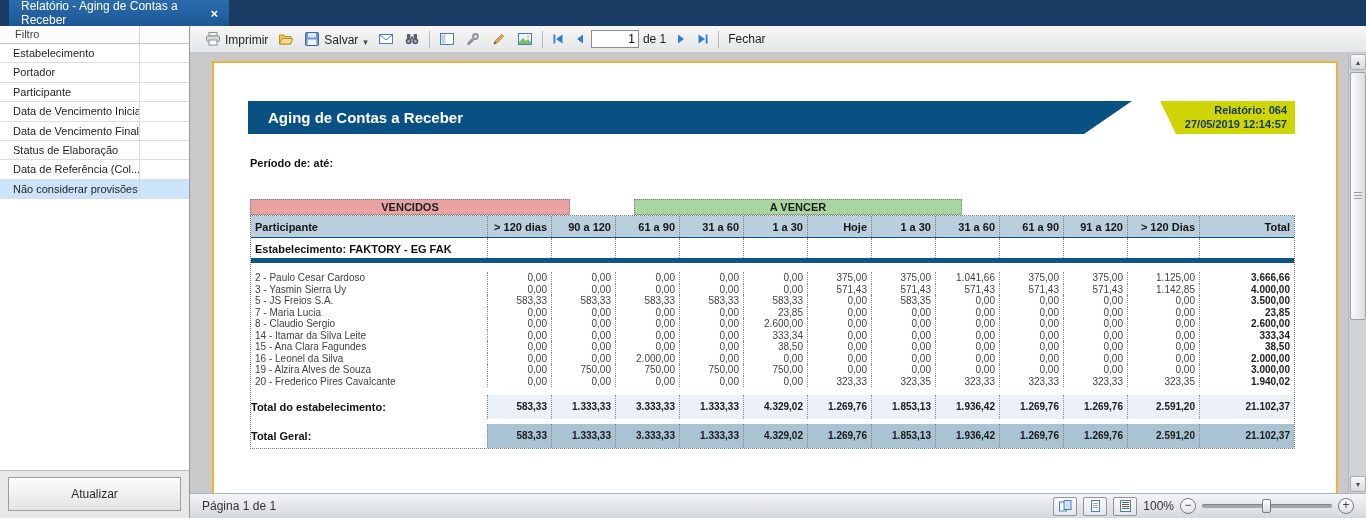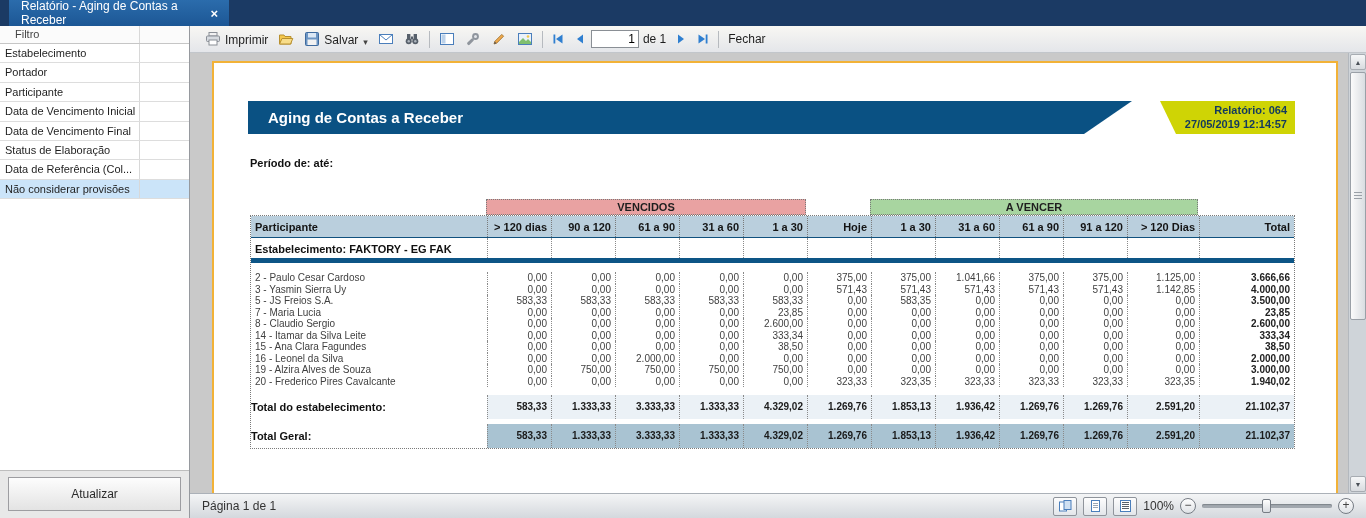--- a/index.html
+++ b/index.html
@@ -12,21 +12,21 @@
          color:#fff; font-size:12px; display:flex; align-items:center; padding:0 8px 0 12px; }
   .tab-close { margin-left:auto; font-weight:bold; font-size:13px; line-height:1; padding:0 3px; cursor:default; }
 
   
   .sidebar { position:absolute; left:0; top:26px; width:190px; height:492px; background:#fff; border-right:1px solid #96999E; }
   .sb-head { display:flex; height:18px; background:#FBFBFB; border-bottom:1px solid #C6C6C6; font-size:11px; color:#444; }
   .sb-head div { line-height:17px; padding-left:15px; }
   .sb-col1 { width:140px; border-right:1px solid #D8D8D8; overflow:hidden; white-space:nowrap; }
   .sb-col2 { flex:1; overflow:hidden; white-space:nowrap;margin-top:31px; }
   .sb-row { display:flex; height:19.4px; border-bottom:1px solid #DDDDDD; font-size:11px; color:#1E1E1E; }
-  .sb-row div { line-height:18px; padding-left:5px; }
+  .sb-row div { line-height:18px; padding-left:13px; }
   .sb-row.sel { background:#CBE4F9; }
   .sb-row.sel .sb-col2 { padding:0; }
   .sb-val { display:block; height:100%; background:#fff; border:1px dotted #4A4A4A; line-height:16px; padding-left:4px; }
   .sb-foot { position:absolute; left:0; bottom:0; width:189px; height:48px; background:#E8E8E8; border-top:1px solid #BDBDBD; }
   .btn-atualizar { position:absolute; left:8px; top:6px; width:173px; height:34px; background:linear-gradient(#FDFDFD,#E3E3E3);
                    border:1px solid #9D9DA1; font-size:12px; color:#2B2B2B; text-align:center; line-height:32px; }
 
   
   .toolbar { position:absolute; left:190px; top:26px; width:1176px; height:27px;
              background:linear-gradient(#F8F7F3,#E4E6EA); border-bottom:1px solid #C2C6CB;
@@ -69,21 +69,21 @@
           color:#fff; font-weight:bold; font-size:15px; line-height:33px; padding-left:20px;
           clip-path:polygon(0 0,100% 0,calc(100% - 48px) 100%,0 100%); }
   .stamp { position:absolute; left:946px; top:38px; width:135px; height:33px; background:#CFD405;
            clip-path:polygon(0 0,100% 0,100% 100%,16px 100%);
            text-align:right; padding:2px 8px 0 0; font-size:11px; font-weight:bold; color:#12395E; line-height:14px; }
   .period { position:absolute; left:36px; top:94px; font-size:11px; font-weight:bold; color:#111; }
 
   .rtable { position:absolute; left:36px; top:136px; width:1045px; font-size:10px; color:#3F3F3F; }
   .grow { display:flex; height:16px; }
   .gcell { height:16px; line-height:14px; text-align:center; font-weight:bold; font-size:11px; color:#1E1E1E; border:1px dotted #7A7A7A; }
-  .g-overdue { margin-left:236px; width:320px; background:#E9A2A2; }
+  .g-overdue { width:320px; background:#E9A2A2; }
   .g-upcoming { margin-left:64px; width:328px; background:#A8D5A0; }
 
   .tmain { width:1045px; border:1px dotted #7A7A7A; }
   .trow { display:flex; }
   .cell { flex:none; }
   .c-part { width:236px; }
   .c-n    { width:64px; }
   .c-n120 { width:72px; }
   .c-tot  { width:95px; }
   .hrow { background:#BACFDD; height:22px; line-height:22px; font-weight:bold; font-size:11px; color:#141414; border-bottom:1px solid #10517E; }

